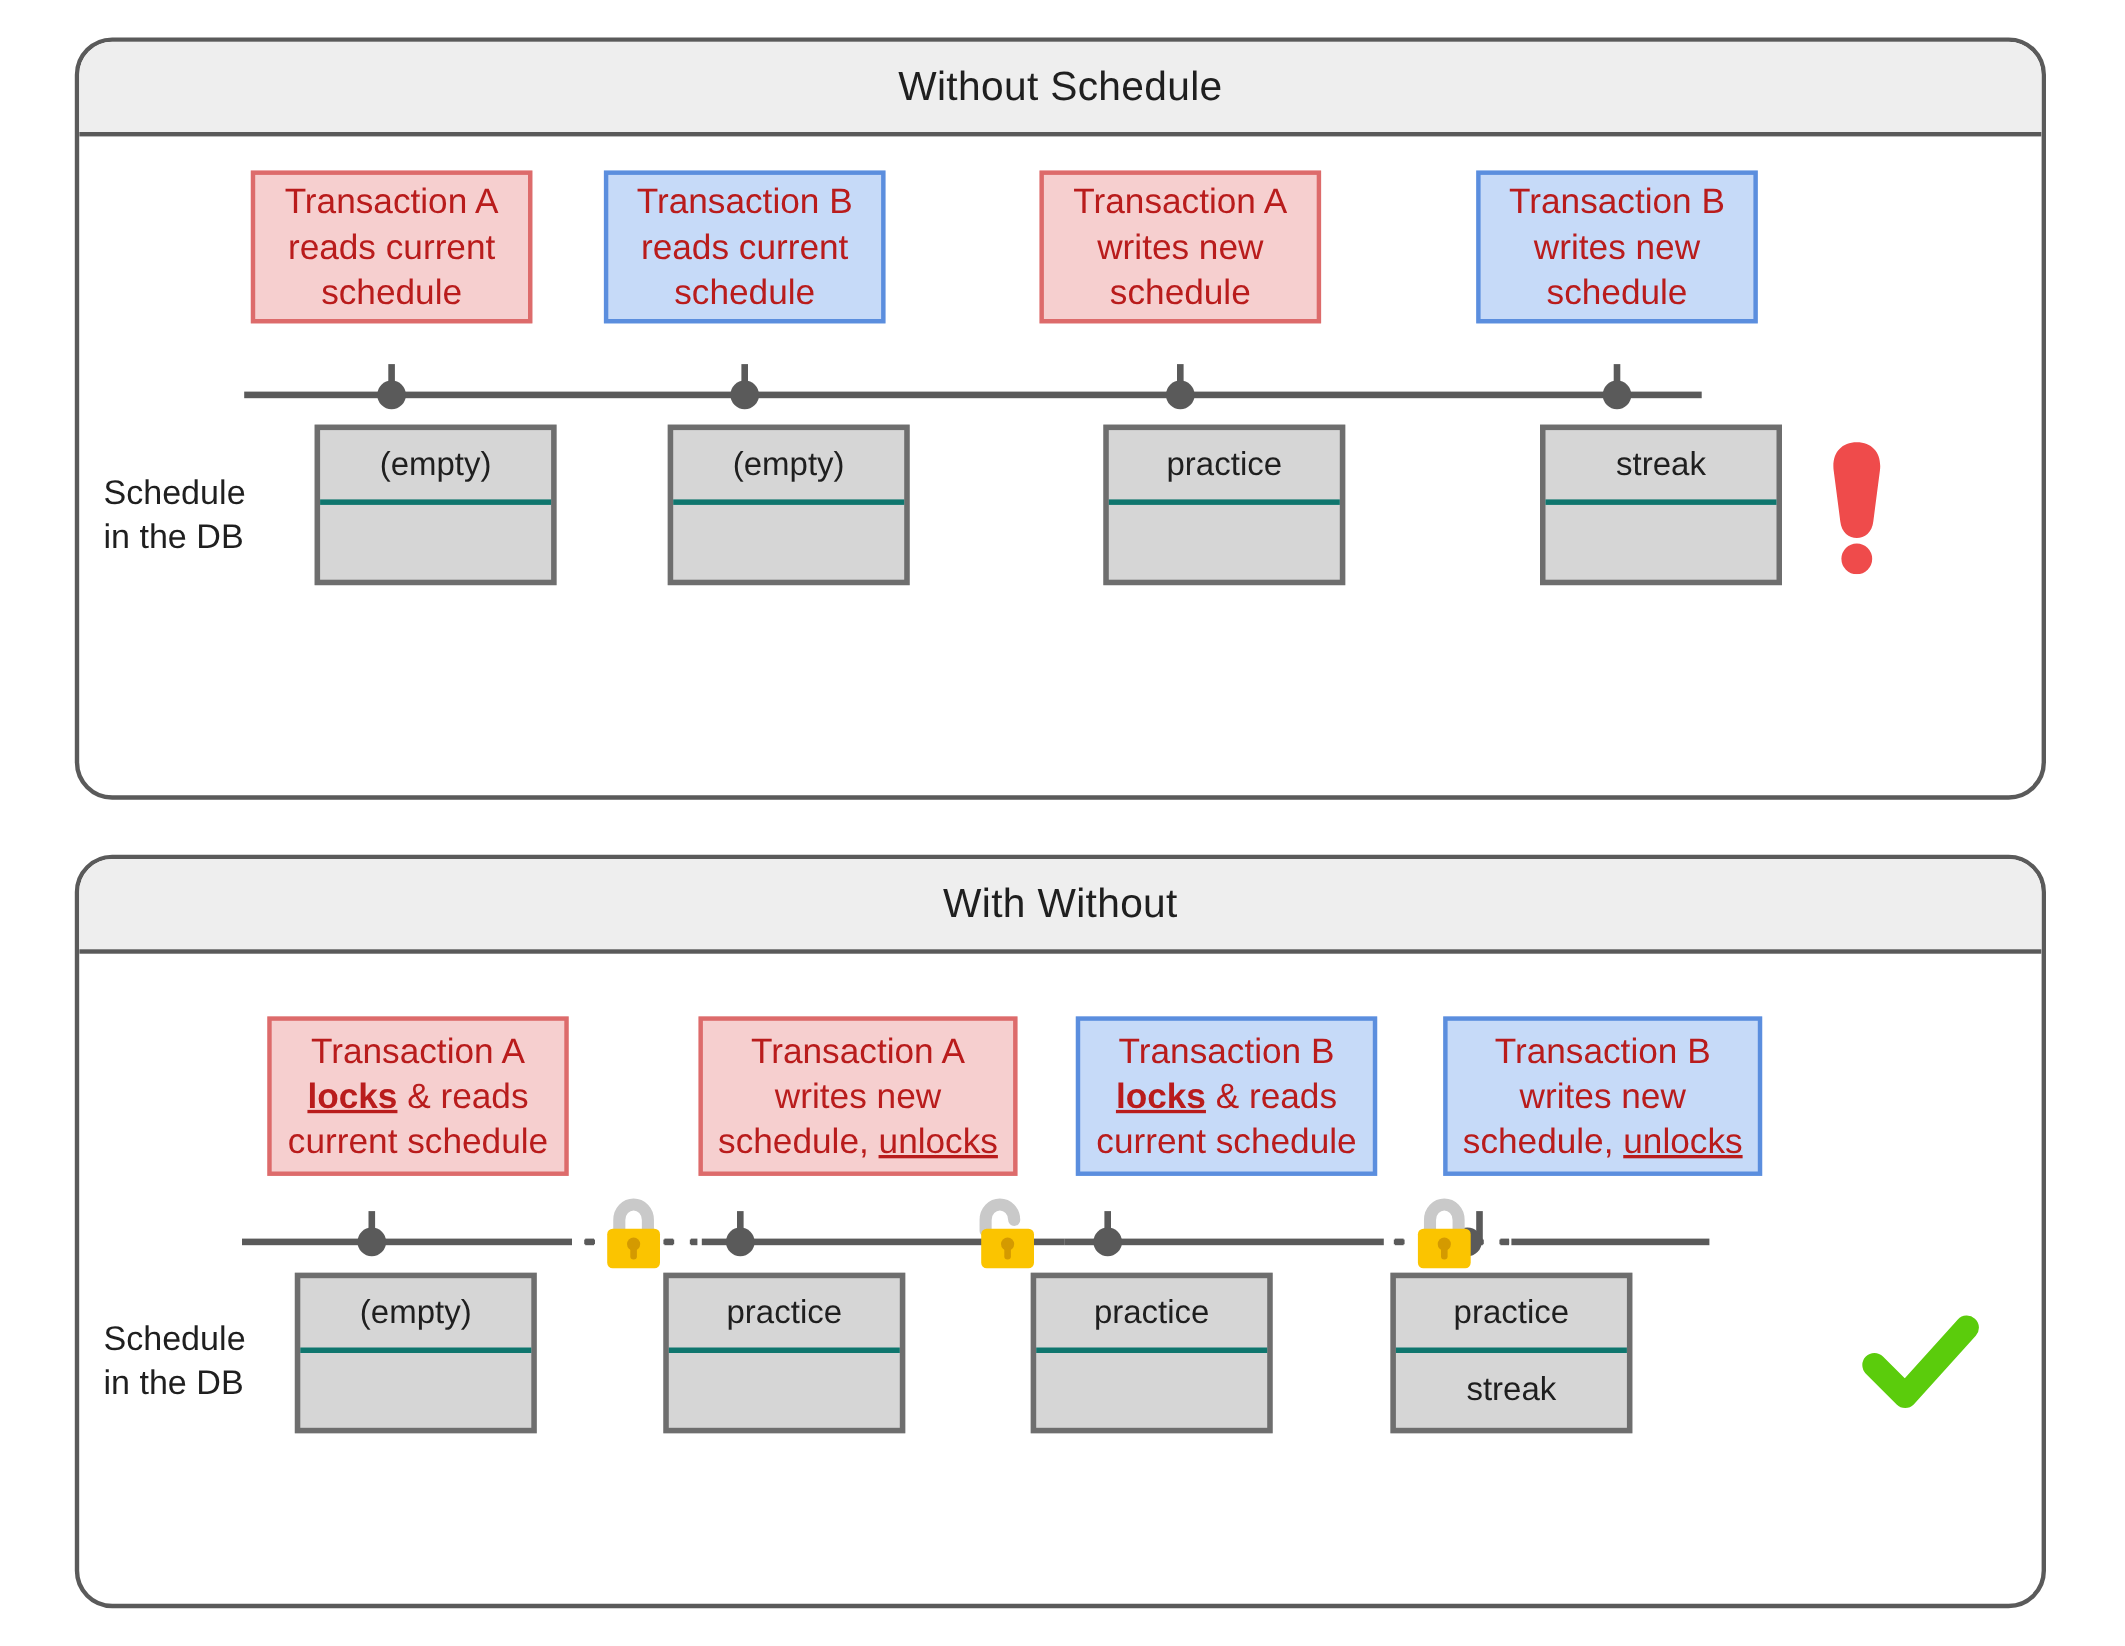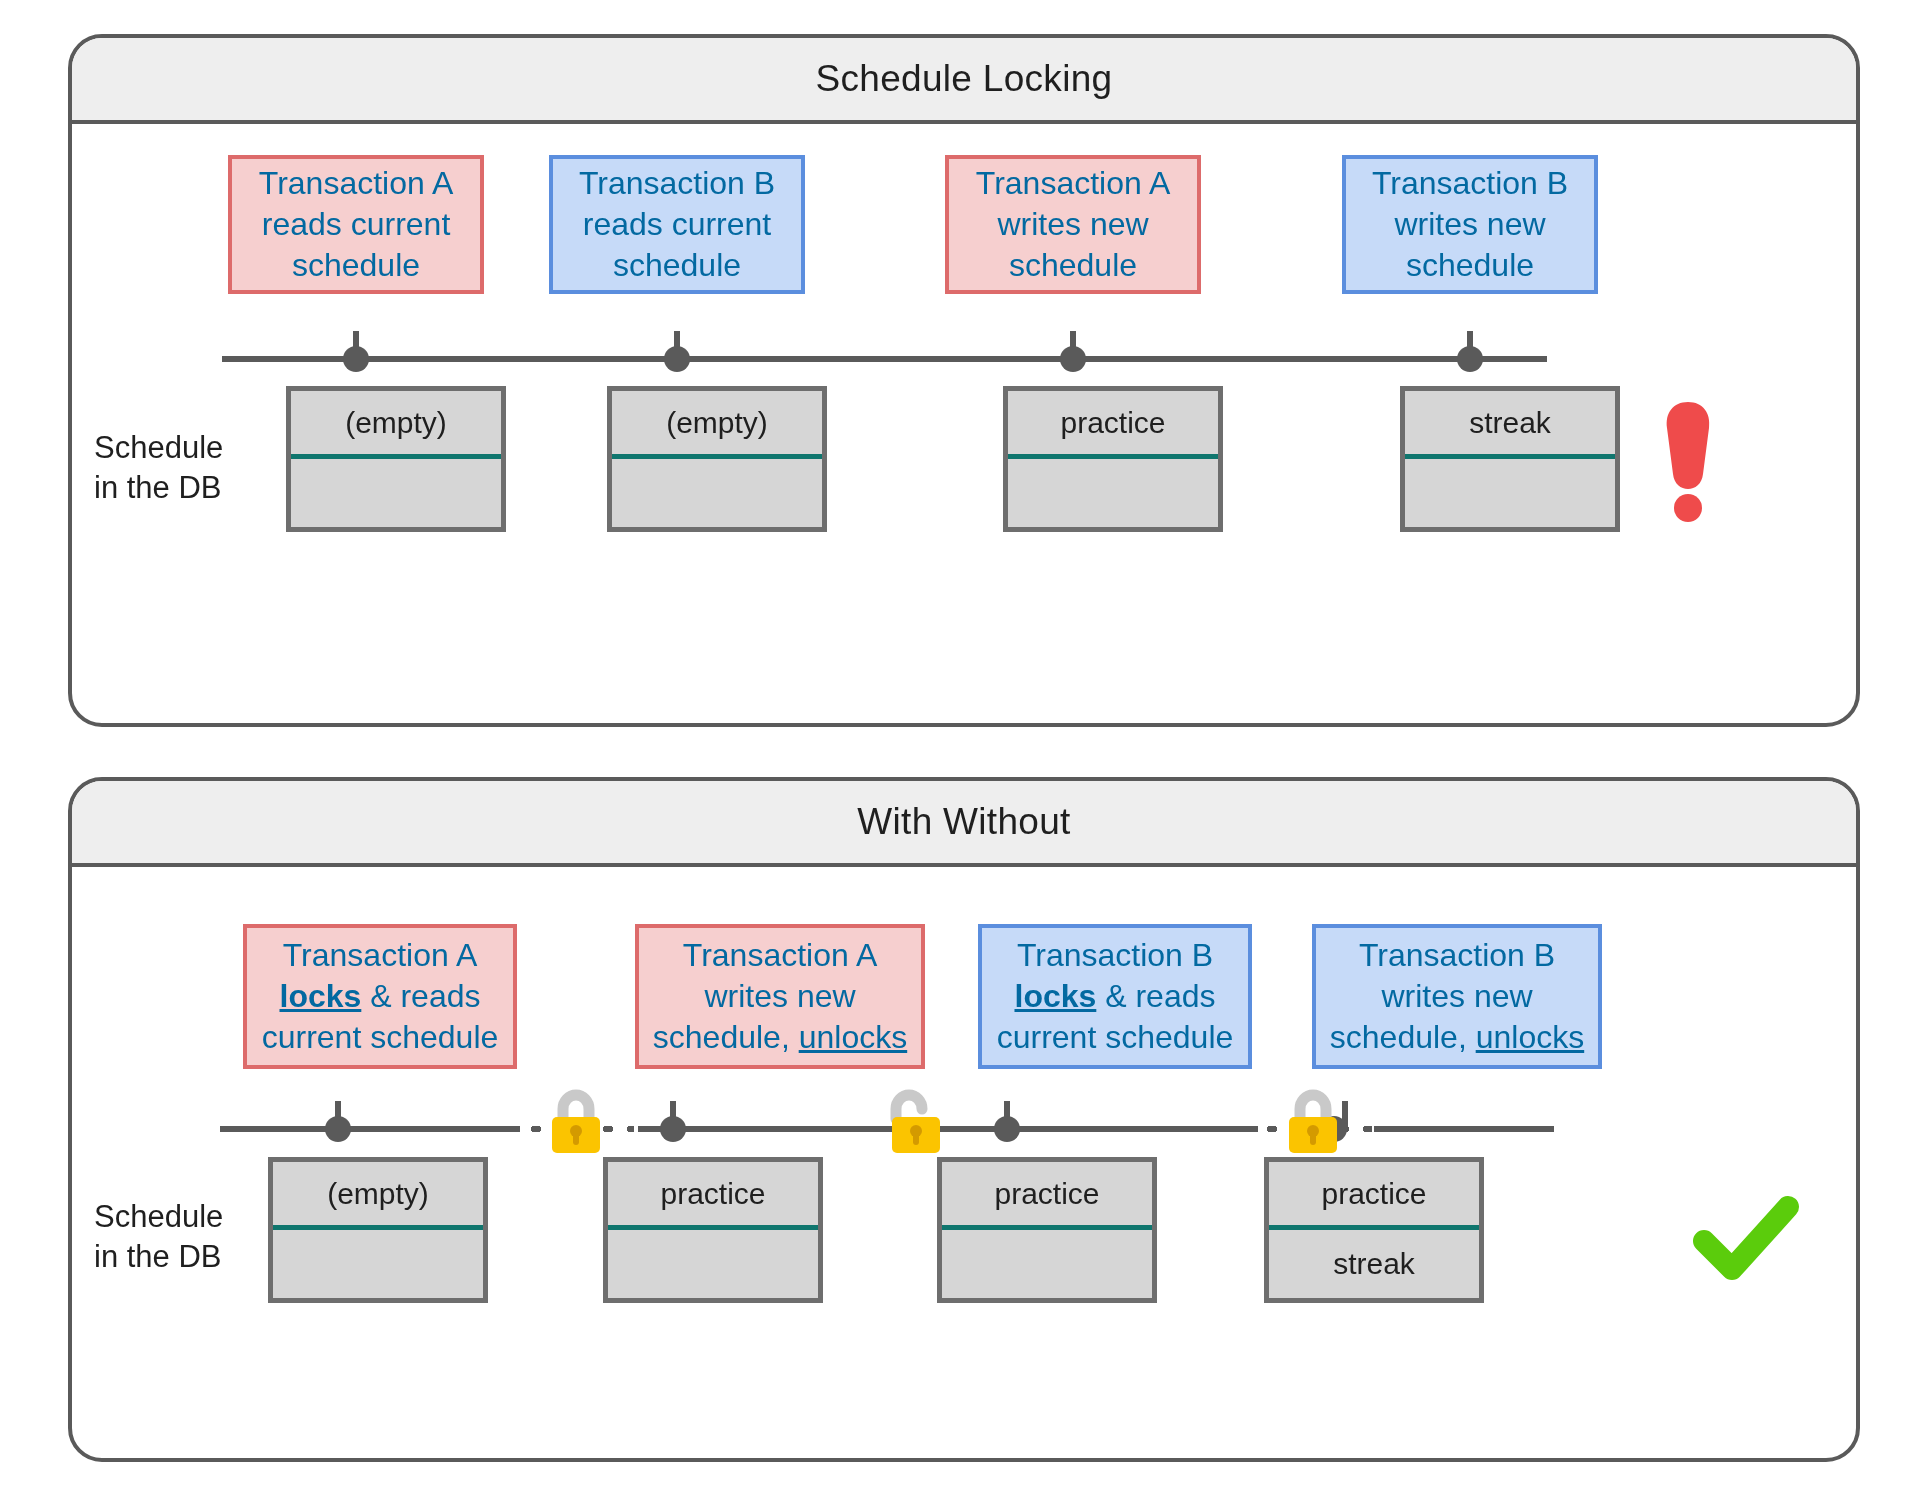--- a/index.html
+++ b/index.html
@@ -35,21 +35,21 @@
   }
   .panel-body { position: relative; height: calc(100% - 90px); }
   .tx-box {
     position: absolute;
     border-width: 4px;
     border-style: solid;
     display: flex; align-items: center; justify-content: center;
     text-align: center;
     font-size: 32px;
     line-height: 1.28;
-    color: #0369a1;
+    color: #b91c1c;
     padding: 6px 8px;
   }
   .tx-box.red  { background: #f6cfcf; border-color: #dd6b6b; }
   .tx-box.blue { background: #c6daf8; border-color: #5b8ede; }
   .tx-box .u    { text-decoration: underline; }
   .tx-box .ub   { text-decoration: underline; font-weight: bold; }
 
   
   .timeline { position: absolute; left: 0; width: 100%; height: 60px; }
   .tl-line {
@@ -98,21 +98,21 @@
   
   .status-mark { position: absolute; }
 </style>
 </head>
 <body>
 
 <div class="page">
 
   <div class="panel" id="panel-without">
     <div class="panel-header">
-      <div class="panel-title">Schedule Locking</div>
+      <div class="panel-title">Without Schedule</div>
     </div>
     <div class="panel-body">
 
       <div class="tx-box red" style="left:156px; top:31px; width:256px; height:139px;">
         <span>
           <span>Transaction A</span><br>
           <span>reads current</span><br>
           <span>schedule</span>
         </span>
       </div>

